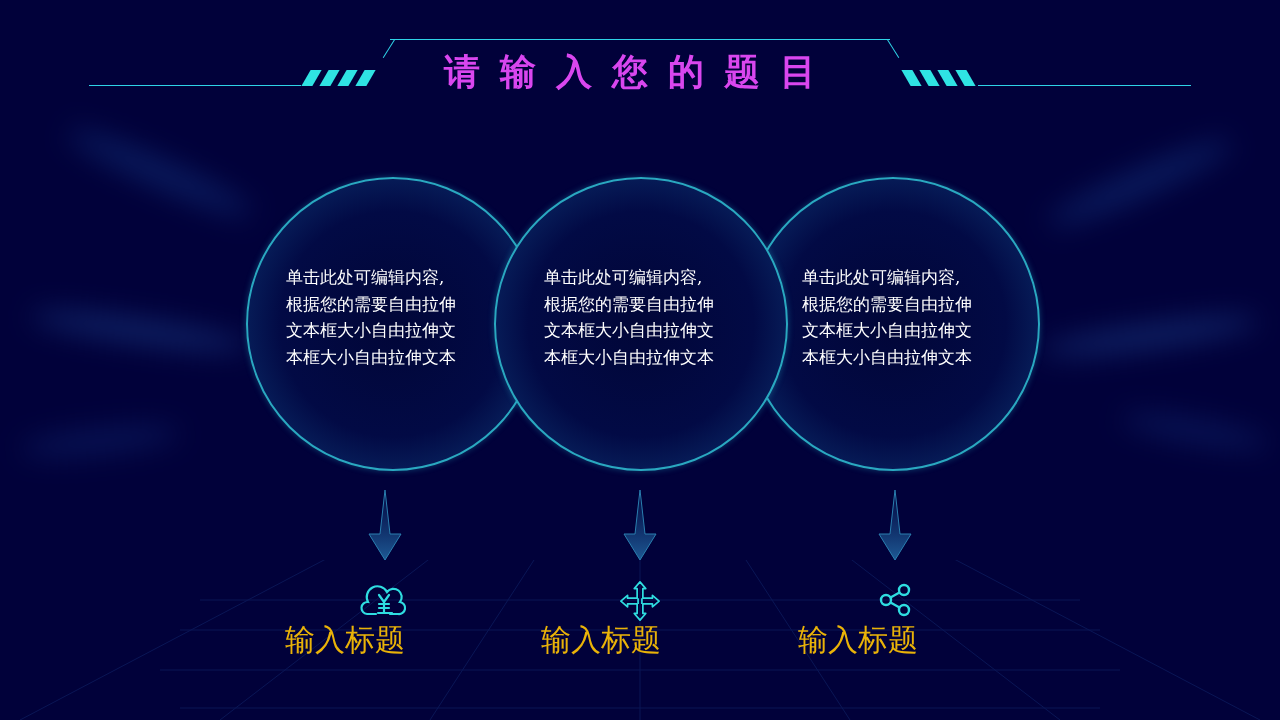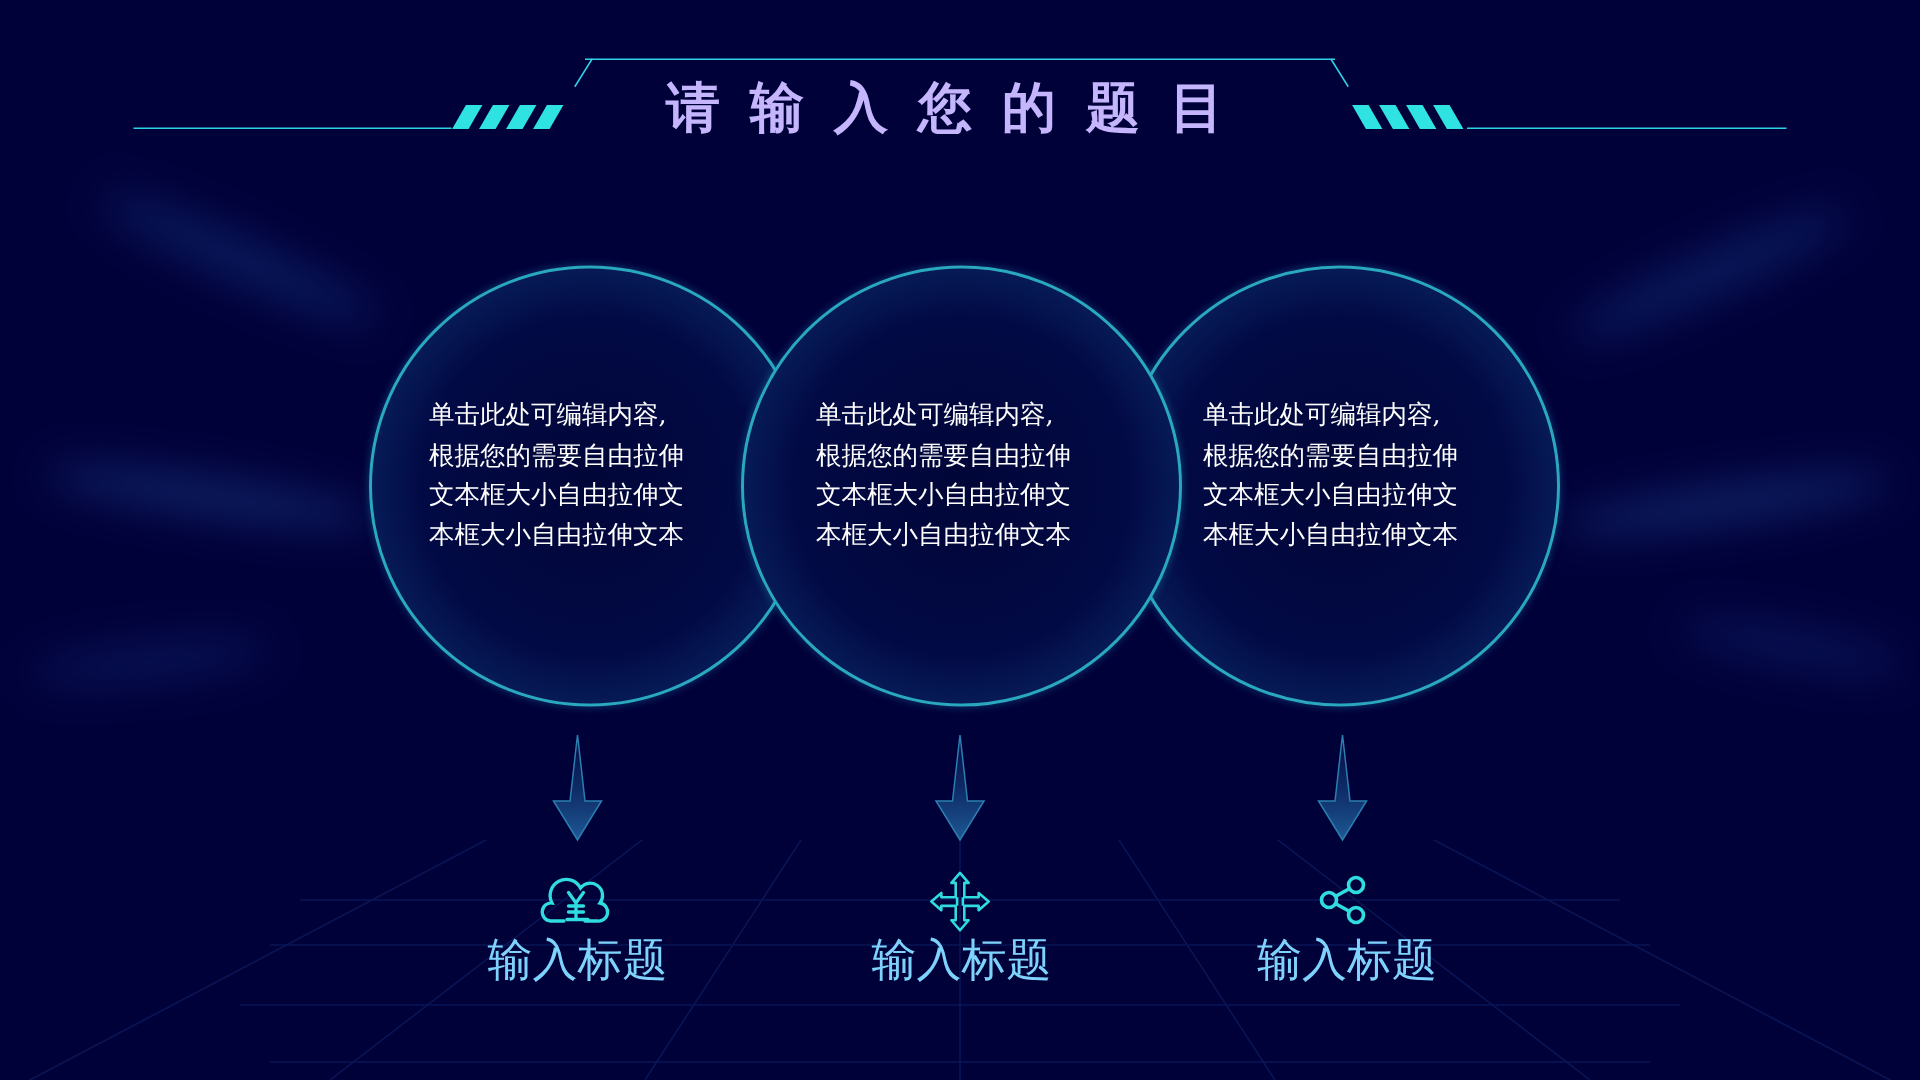--- a/index.html
+++ b/index.html
@@ -9,37 +9,37 @@
       font-family: "DejaVu Serif", "Liberation Serif", serif;
     }
     .bg-glow { position: absolute; pointer-events: none; border-radius: 50%; filter: blur(14px); }
     .grid-floor {
       position: absolute; left: 0; top: 560px; width: 1280px; height: 160px; overflow: hidden; opacity: 0.35;
     }
     .header-line { position: absolute; height: 1px; background: #2fd3e6; }
     .stripe { position: absolute; width: 11px; height: 16px; background: #2fe3e3; }
     .title {
       position: absolute; left: 380px; top: 48px; width: 520px; text-align: center;
-      font-size: 36px; font-weight: bold; color: #c4b5fd; letter-spacing: 20px;
+      font-size: 36px; font-weight: bold; color: #d946ef; letter-spacing: 20px;
       font-family: Liberation Sans, sans-serif;
     }
     .circle {
       position: absolute; width: 290px; height: 290px; border-radius: 50%;
       border: 2px solid #2aa8c0;
       background: radial-gradient(circle at 50% 50%, #010638 0%, #020a45 55%, #0a2a66 85%, #0e3a78 100%);
       box-shadow: 0 0 6px rgba(40,180,210,0.35);
     }
     .circle-text {
       position: absolute; width: 190px; color: #ffffff; font-size: 17px; line-height: 26.5px;
       font-family: "DejaVu Serif", "Liberation Serif", serif;
     }
     .arrow { position: absolute; width: 36px; height: 72px; }
     .icon { position: absolute; width: 48px; height: 44px; }
     .label {
-      position: absolute; width: 200px; text-align: center; color: #7dd3fc; font-size: 30px;
+      position: absolute; width: 200px; color: #eab308; font-size: 30px;
       font-family: "DejaVu Serif", "Liberation Serif", serif;
     }
   </style>
 </head>
 <body>
 
 <div class="bg-glow" style="left:60px;top:160px;width:200px;height:26px;background:rgba(20,60,140,0.45);transform:rotate(24deg);"></div>
 <div class="bg-glow" style="left:30px;top:320px;width:220px;height:22px;background:rgba(30,70,150,0.5);transform:rotate(8deg);"></div>
 <div class="bg-glow" style="left:20px;top:430px;width:160px;height:22px;background:rgba(20,50,130,0.4);transform:rotate(-6deg);"></div>
 <div class="bg-glow" style="left:1040px;top:170px;width:200px;height:26px;background:rgba(20,60,140,0.45);transform:rotate(-24deg);"></div>

